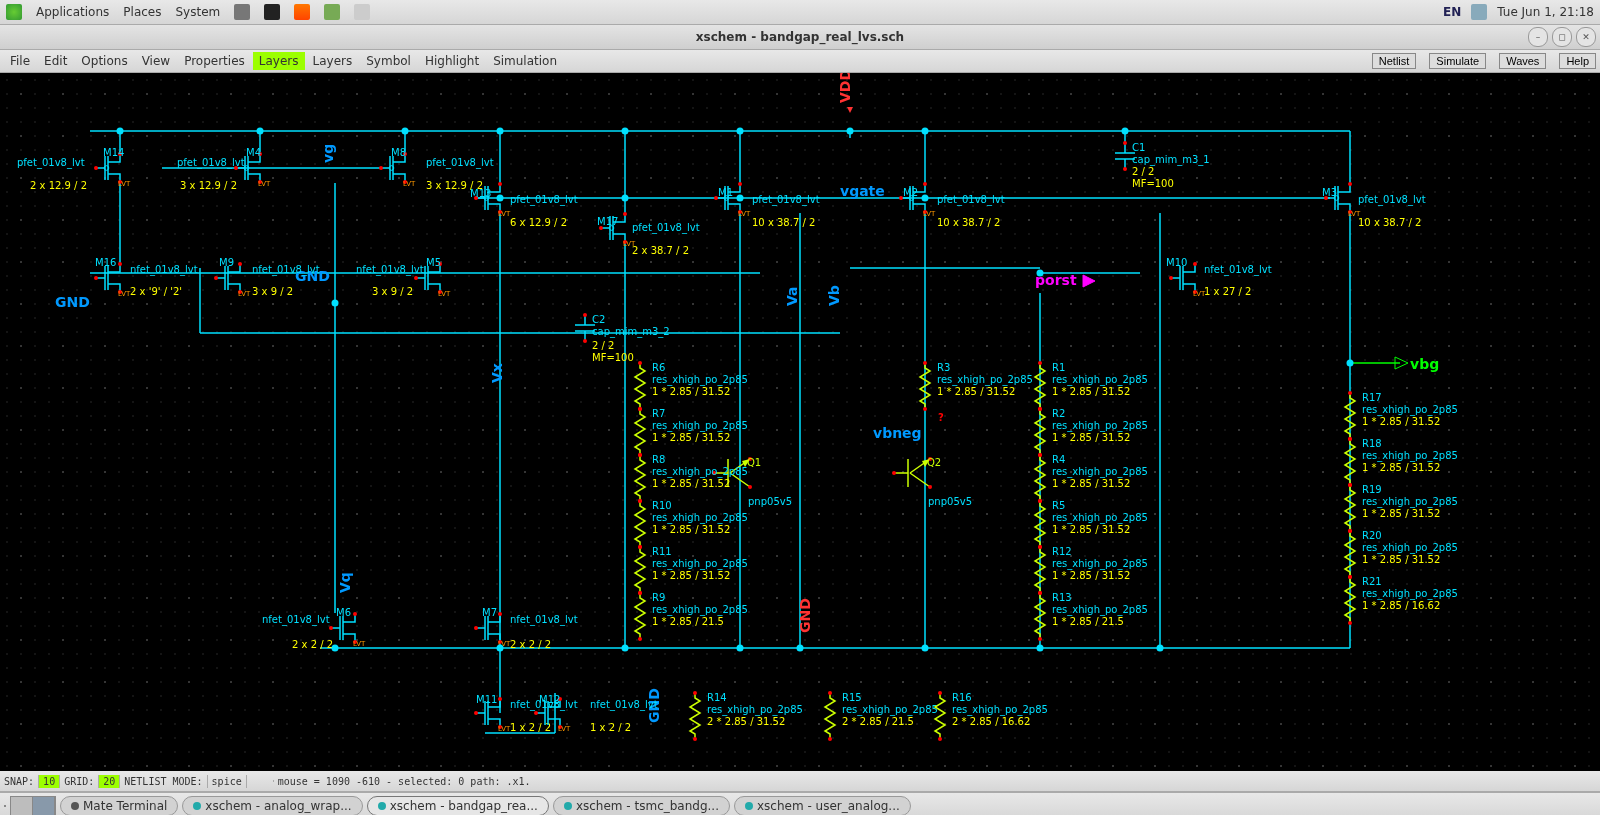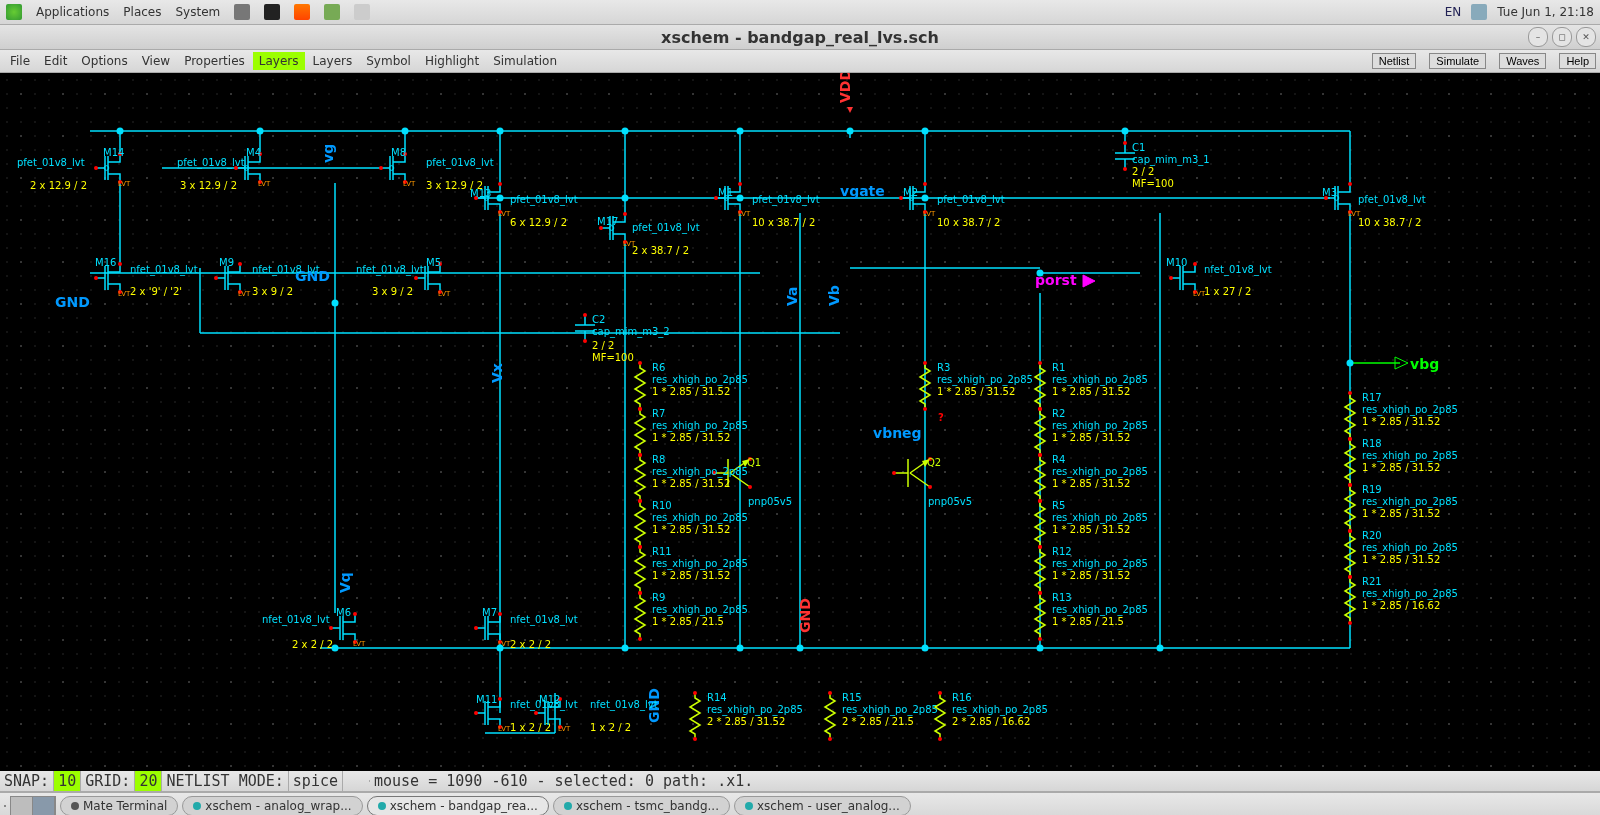--- a/index.html
+++ b/index.html
@@ -2,31 +2,31 @@
 <html><head>
 <meta charset="utf-8">
 <style>
 html,body{margin:0;padding:0;width:1600px;height:815px;overflow:hidden;font-family:"DejaVu Sans",sans-serif;background:#d6d6d6}
 .panel{background:linear-gradient(#e8e8e8,#d6d6d6);border-bottom:1px solid #aaa;display:flex;align-items:center;font-size:12px;color:#333}
 .gnome-panel{height:24px;padding:0 6px;gap:14px}
 .gnome-panel .left{display:flex;align-items:center;gap:14px}
 .gnome-panel .right{display:flex;align-items:center;gap:10px;margin-left:auto}
 .gnome-panel .app-icon{width:16px;height:16px;display:inline-block;border-radius:2px}
 .titlebar{height:24px;justify-content:center;position:relative;background:linear-gradient(#e4e4e4,#cfcfcf)}
-.titlebar .title{font-weight:bold;font-size:16px}
+.titlebar .title{font-weight:bold;font-size:12px}
 .titlebar .win-controls{position:absolute;right:4px;top:2px;display:flex;gap:4px}
 .titlebar .wc{width:18px;height:18px;border:1px solid #999;border-radius:9px;display:flex;align-items:center;justify-content:center;font-size:9px;color:#555;background:#e4e4e4;cursor:default}
 .menubar{height:22px;padding:0 4px;gap:2px}
 .menubar span{padding:2px 6px;cursor:default}
 .menubar span.hl{background:#9cff00}
 .menubar .right-btns{margin-left:auto;display:flex;gap:13px}
 .menubar .right-btns button{font-size:11px;padding:1px 6px;border:1px solid #888;background:#ddd}
 .canvas-wrap{position:relative;width:1600px;height:698px;background:#000}
 .canvas{position:absolute;inset:0;background:#000;background-image:radial-gradient(rgba(80,80,80,0.55) 1px,transparent 1px),radial-gradient(rgba(80,80,80,0.25) 1px,transparent 1px);background-size:42px 42px,14px 14px;background-position:0 0,0 0}
-.statusbar{height:20px;display:flex;align-items:center;font-size:15px;font-family:monospace}
+.statusbar{height:20px;display:flex;align-items:center;font-size:10px;font-family:monospace}
 .statusbar span{padding:1px 4px;border-right:1px solid #aaa}
 .statusbar .hl{background:#9cff00}
 .tasks{height:26px;display:flex;align-items:center;padding:0 4px;gap:4px;font-size:12px;border-top:1px solid #aaa}
 .tasks .ws{width:44px;height:18px;border:1px solid #888;background:#bdbdbd;display:flex}
 .tasks .ws div{flex:1;border-right:1px solid #888}
 .tasks .task{display:flex;align-items:center;gap:4px;padding:2px 10px;border:1px solid #999;border-radius:10px;background:#d2d2d2}
 .tasks .task.active{background:#e6e6e6;border-color:#777}
 .tasks .task .dot{width:8px;height:8px;border-radius:50%;background:#2aa}
 text{font-family:"DejaVu Sans",sans-serif}
 </style>
@@ -39,21 +39,21 @@
     <span>Applications</span>
     <span>Places</span>
     <span>System</span>
     <span class="app-icon" style="background:#777"></span>
     <span class="app-icon" style="background:#222"></span>
     <span class="app-icon" style="background:linear-gradient(#f70,#f40)"></span>
     <span class="app-icon" style="background:#7a5"></span>
     <span class="app-icon" style="background:#ccc"></span>
   </div>
   <div class="right">
-    <span style="font-weight:normal;color:#225">EN</span>
+    <span style="font-weight:bold;color:#225">EN</span>
     <span class="app-icon" style="background:#8ab"></span>
     <span>Tue Jun  1, 21:18</span>
   </div>
 </div>
 
 <div class="panel titlebar">
   <span class="title">xschem - bandgap_real_lvs.sch</span>
   <div class="win-controls">
     <span class="wc">–</span>
     <span class="wc">◻</span>

